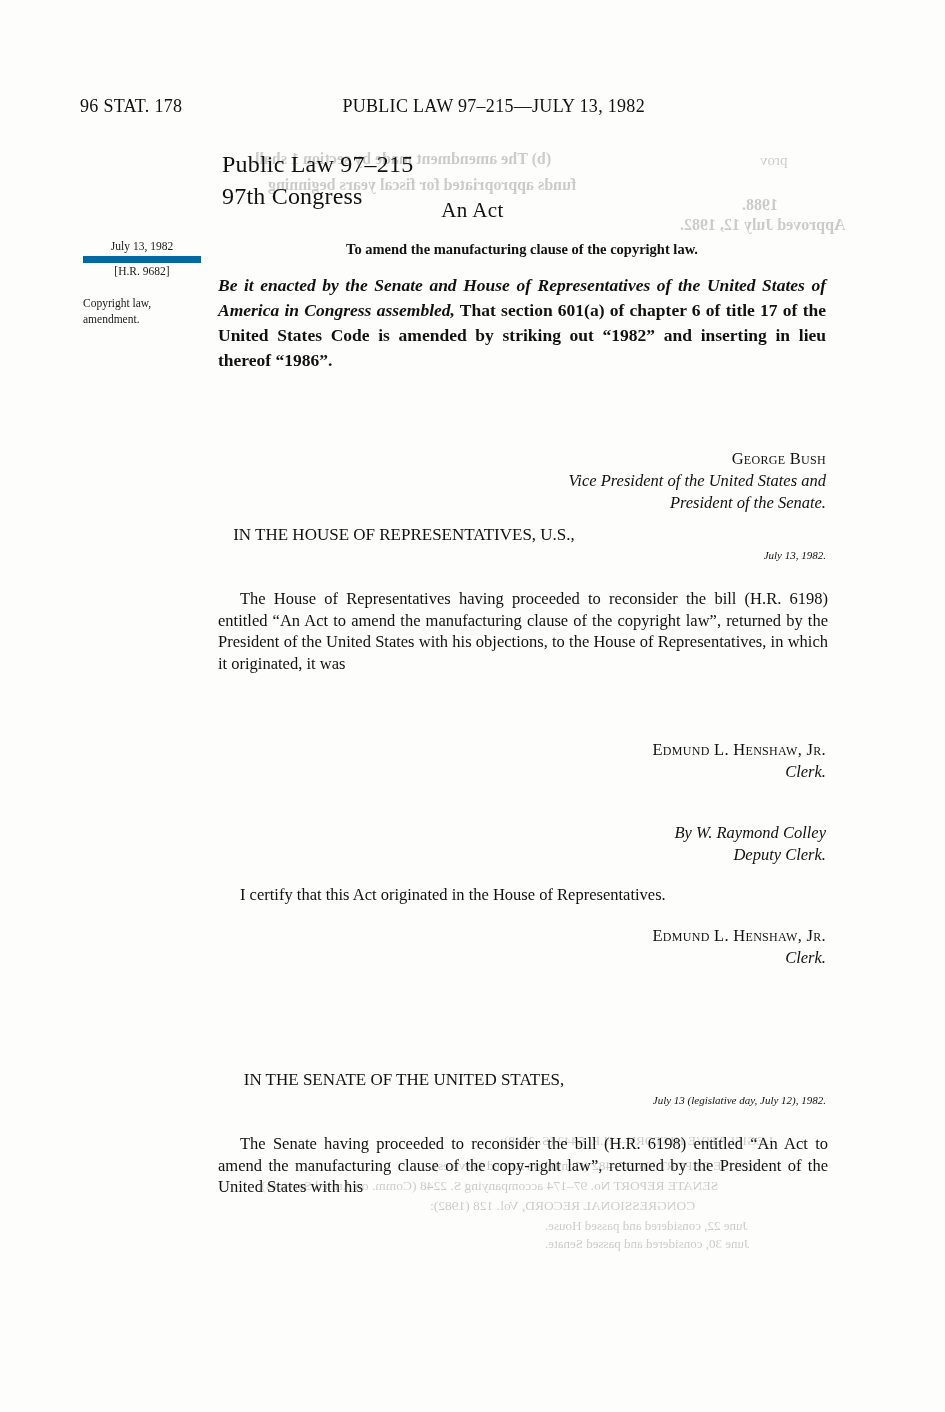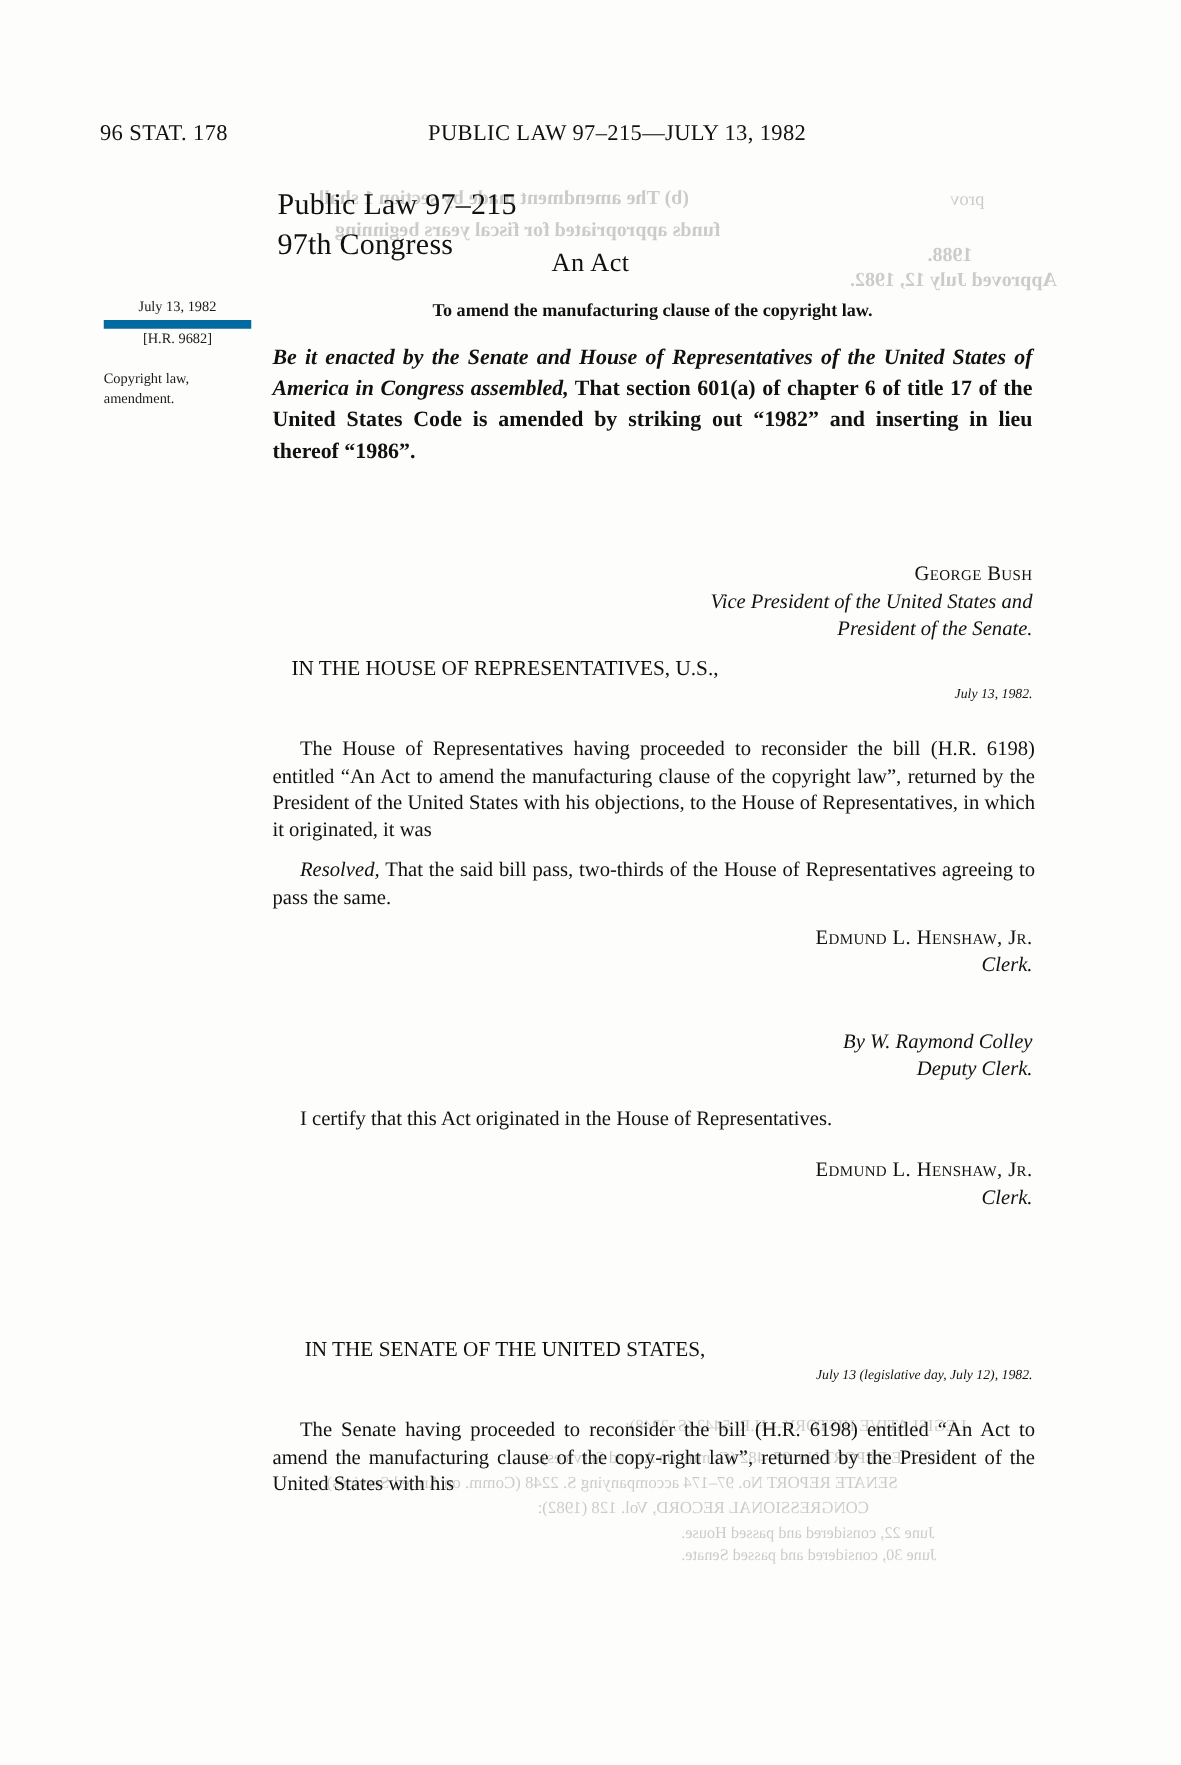--- a/index.html
+++ b/index.html
@@ -206,23 +206,20 @@
     <div class="smallcaps">George Bush</div>
     <div class="ital">Vice President of the United States and</div>
     <div class="ital">President of the Senate.</div>
   </div>
 
   <div class="centerhead" style="top:525px;">IN THE HOUSE OF REPRESENTATIVES, U.S.,</div>
   <div class="rightsub" style="top:549px;">July 13, 1982.</div>
 
   <div class="para hang" style="top:588px;">The House of Representatives having proceeded to reconsider the bill (H.R. 6198) entitled “An Act to amend the manufacturing clause of the copyright law”, returned by the President of the United States with his objections, to the House of Representatives, in which it originated, it was</div>
 
-  <div class="para" style="top:685px;">
-    <span class="indent"></span><span class="ital">Resolved,</span><span> That the said bill pass, two-thirds of the House of Representatives agreeing to pass the same.</span>
-  </div>
 
   <div class="sig" style="top:739px;">
     <div class="smallcaps">Edmund L. Henshaw, Jr.</div>
     <div class="ital">Clerk.</div>
   </div>
 
   <div class="sig" style="top:822px;">
     <div class="ital">By W. Raymond Colley</div>
     <div class="ital">Deputy Clerk.</div>
   </div>

